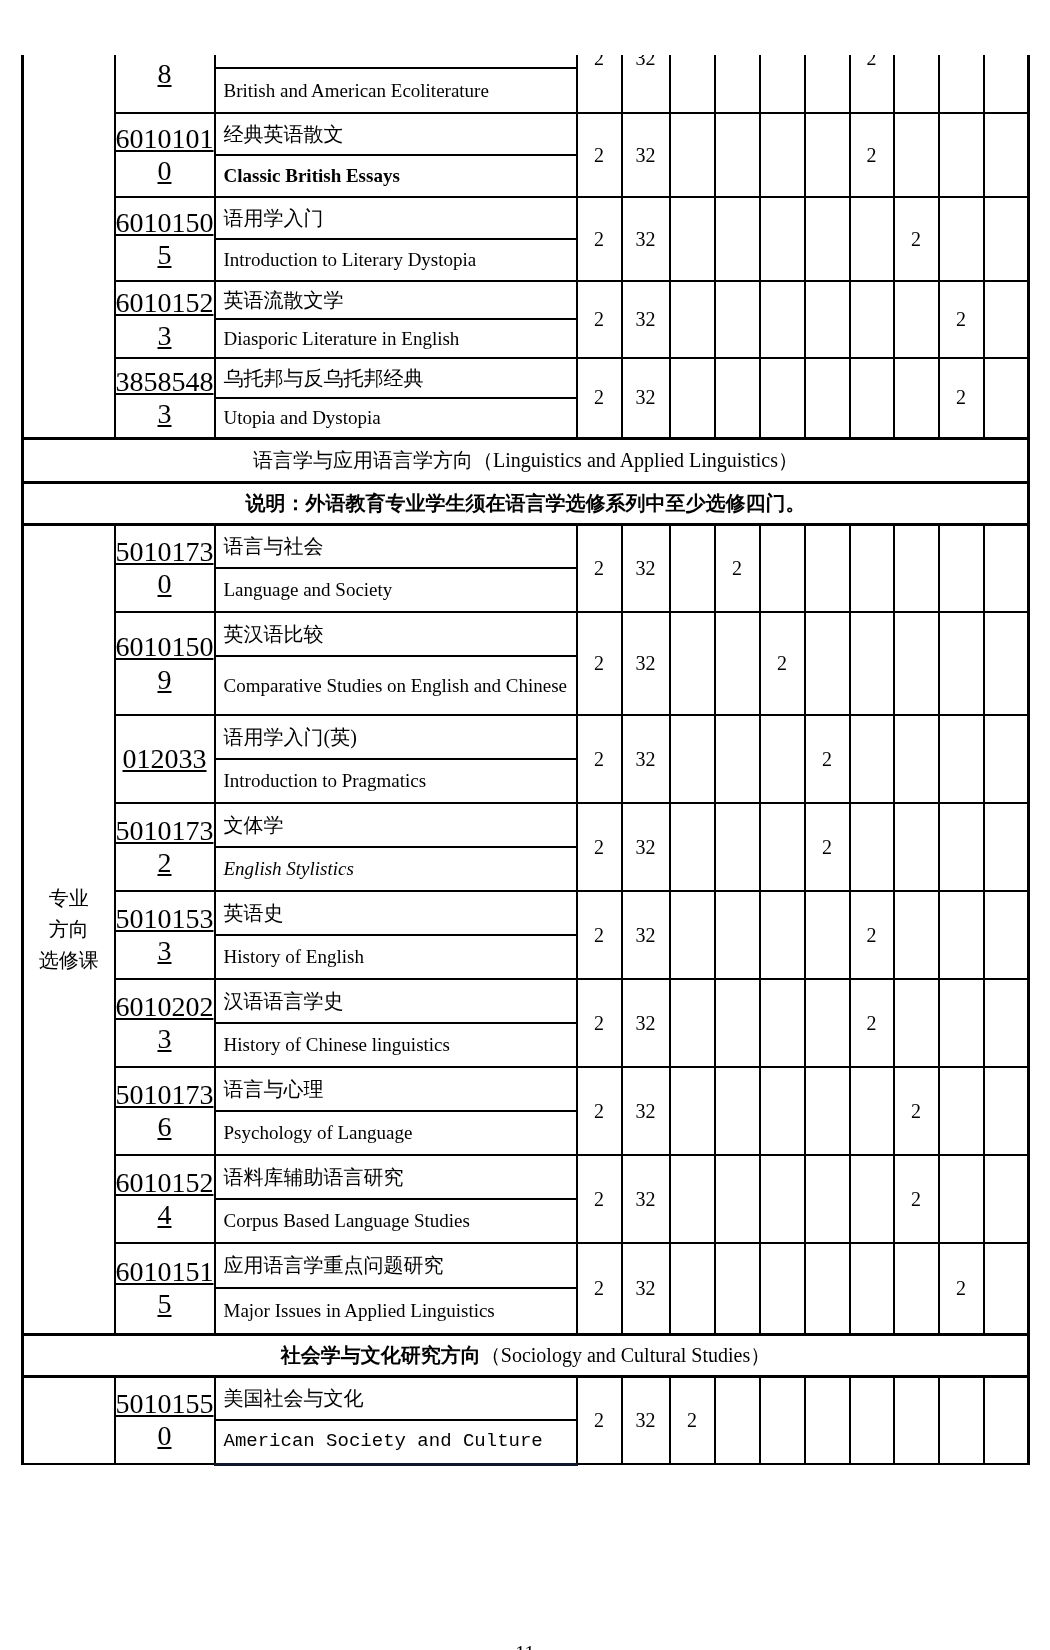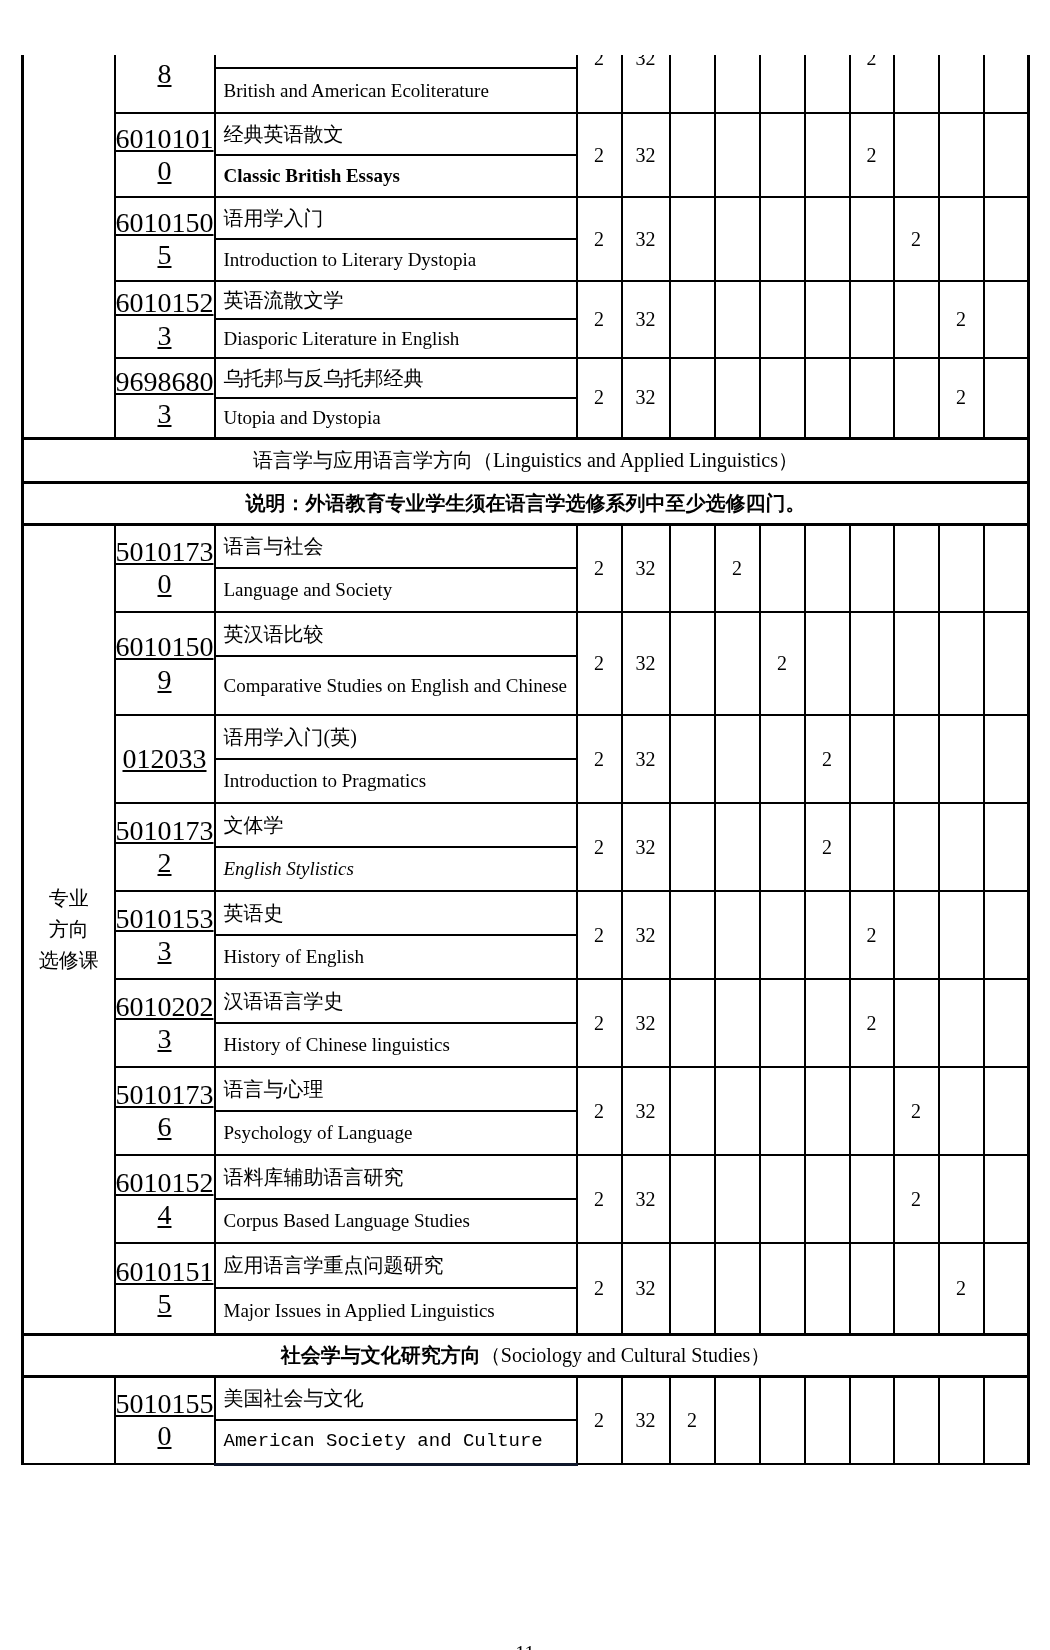--- a/index.html
+++ b/index.html
@@ -125,21 +125,21 @@
           <td class="sem-cell" rowspan="2"></td>
           <td class="sem-cell" rowspan="2"></td>
           <td class="sem-cell" rowspan="2"></td>
           <td class="sem-cell" rowspan="2">2</td>
           <td class="sem-cell col-last" rowspan="2"></td>
         </tr>
         <tr style="height: 39px;">
           <td class="name-cell name-en">Diasporic Literature in English</td>
         </tr>
         <tr style="height: 40px;">
-          <td class="code-cell" rowspan="2">96986803</td>
+          <td class="code-cell" rowspan="2">38585483</td>
           <td class="name-cell name-cn">乌托邦与反乌托邦经典</td>
           <td class="num-cell" rowspan="2">2</td>
           <td class="num-cell" rowspan="2">32</td>
           <td class="sem-cell" rowspan="2"></td>
           <td class="sem-cell" rowspan="2"></td>
           <td class="sem-cell" rowspan="2"></td>
           <td class="sem-cell" rowspan="2"></td>
           <td class="sem-cell" rowspan="2"></td>
           <td class="sem-cell" rowspan="2"></td>
           <td class="sem-cell" rowspan="2">2</td>

